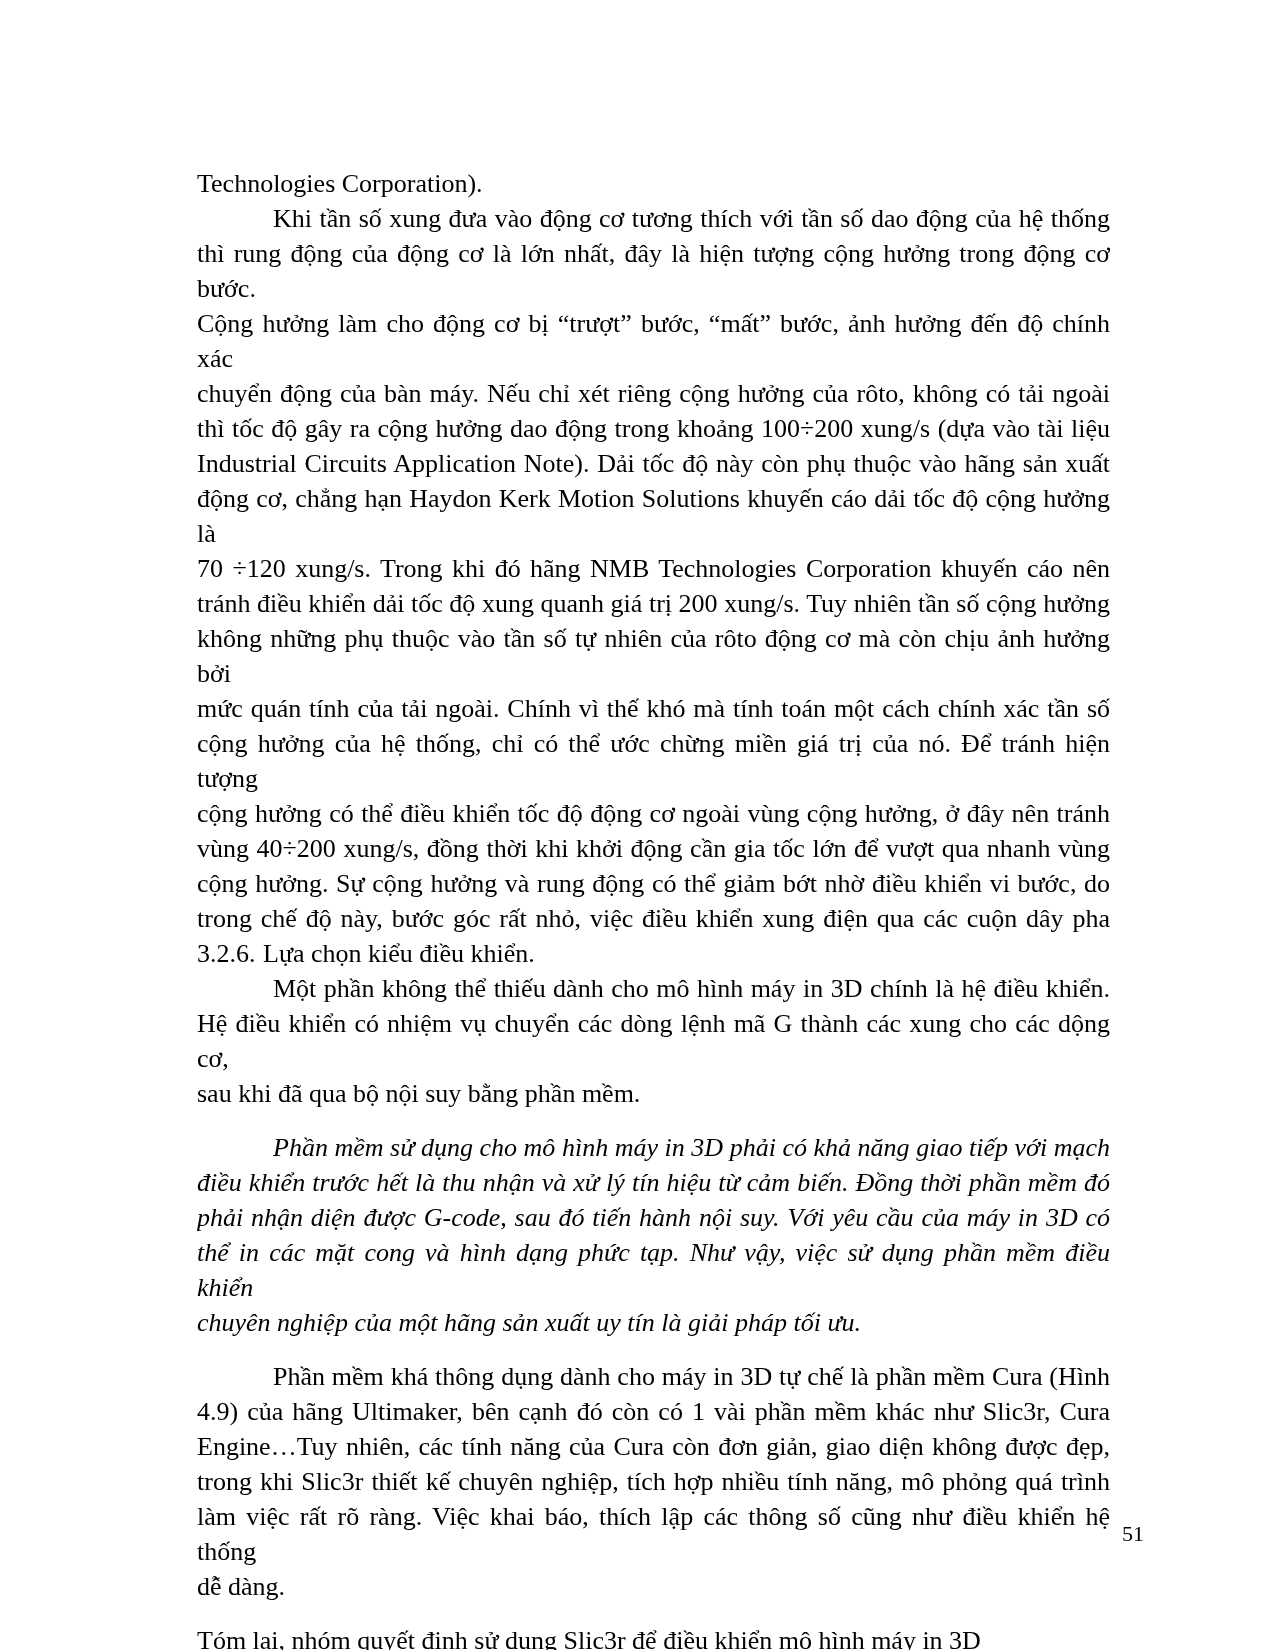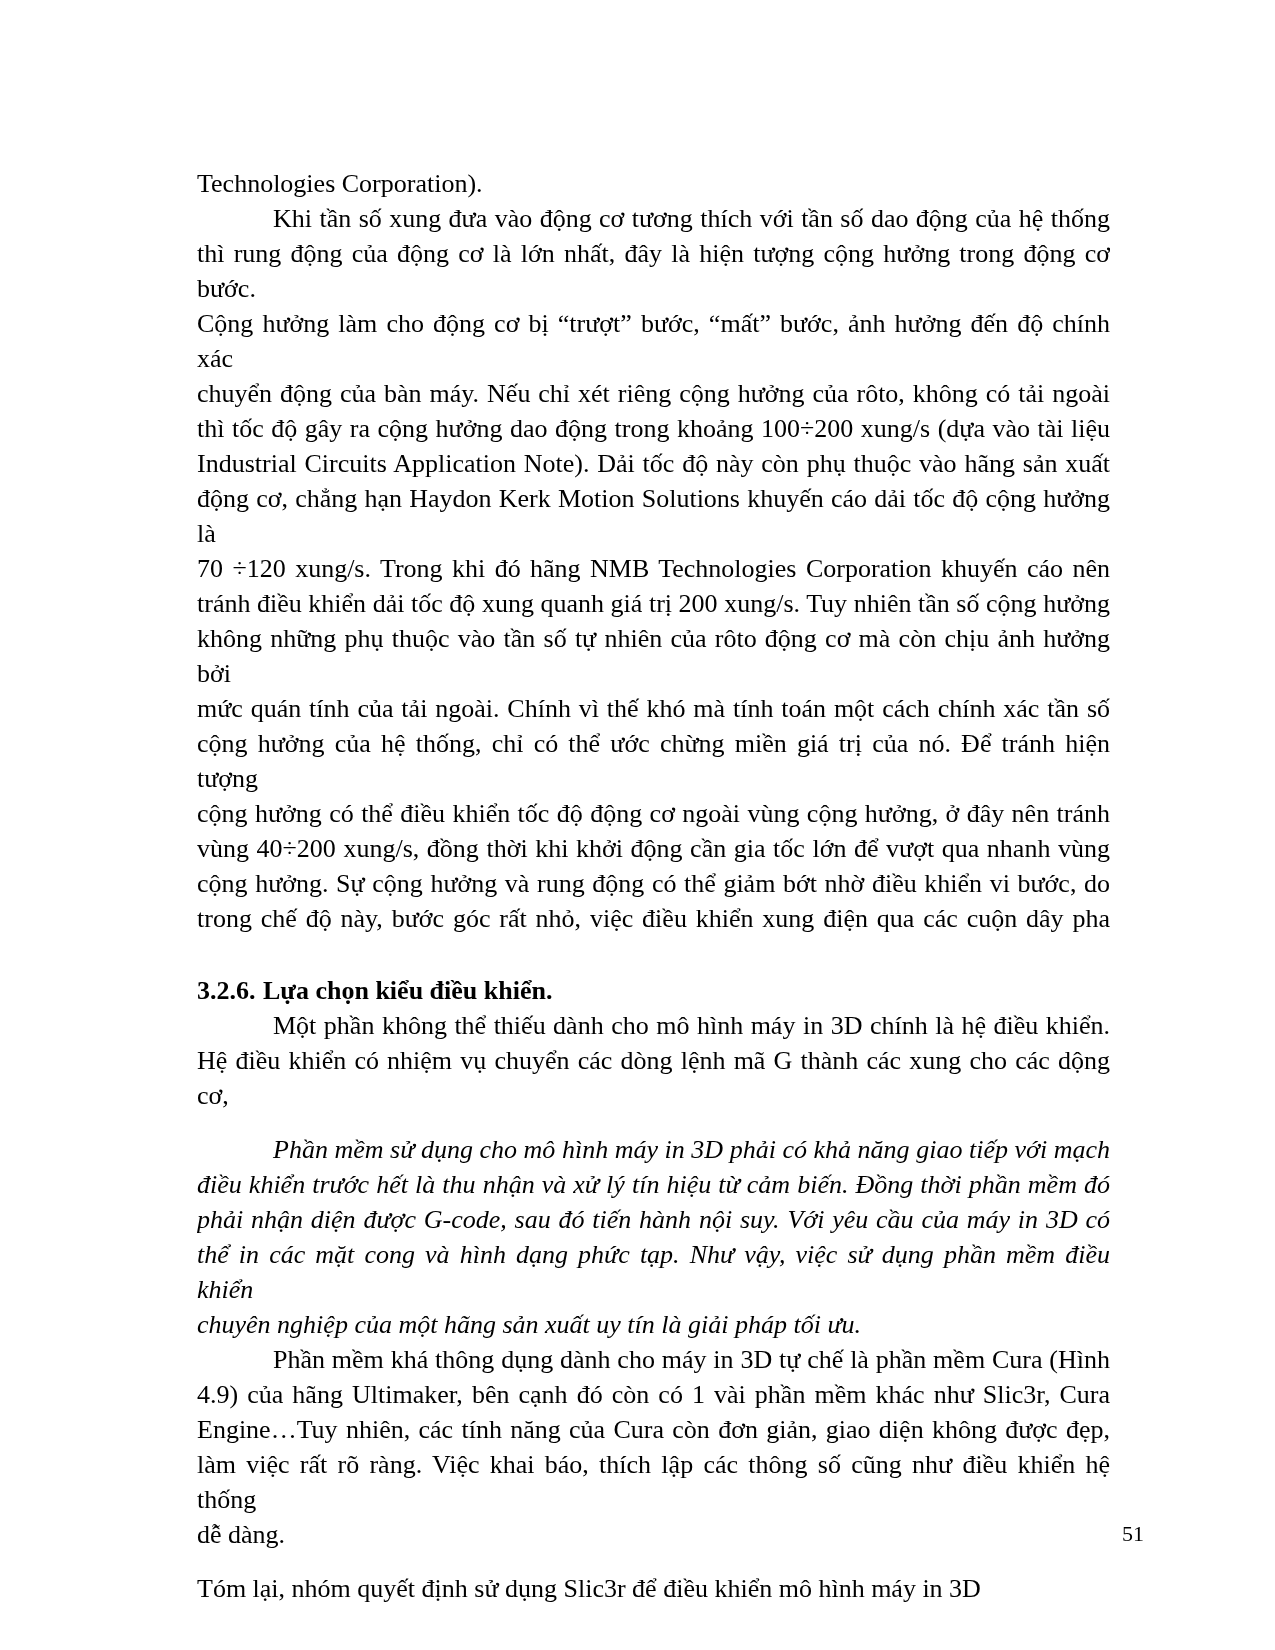--- a/index.html
+++ b/index.html
@@ -30,22 +30,21 @@
     white-space: normal;
   }
   .line.just {
     text-align: justify;
     text-align-last: justify;
   }
   .line.ind {
     text-indent: 76px;
   }
   .heading {
-    font-weight: bold;
-    margin-top: 37px;
+    font-weight: normal;
   }
   .h-num {
     display: inline-block;
     width: 66px;
   }
   .page-number {
     position: absolute;
     left: 1122px;
     top: 1516px;
     font-size: 22px;
@@ -75,32 +74,34 @@
       <div class="line just">cộng hưởng của hệ thống, chỉ có thể ước chừng miền giá trị của nó. Để tránh hiện tượng</div>
       <div class="line just">cộng hưởng có thể điều khiển tốc độ động cơ ngoài vùng cộng hưởng, ở đây nên tránh</div>
       <div class="line just">vùng 40÷200 xung/s, đồng thời khi khởi động cần gia tốc lớn để vượt qua nhanh vùng</div>
       <div class="line just">cộng hưởng. Sự cộng hưởng và rung động có thể giảm bớt nhờ điều khiển vi bước, do</div>
       <div class="line just">trong chế độ này, bước góc rất nhỏ, việc điều khiển xung điện qua các cuộn dây pha</div>
     </div>
     <div class="block heading"><span class="h-num">3.2.6.</span><span>Lựa chọn kiểu điều khiển.</span></div>
     <div class="block body">
       <div class="line just ind">Một phần không thể thiếu dành cho mô hình máy in 3D chính là hệ điều khiển.</div>
       <div class="line just">Hệ điều khiển có nhiệm vụ chuyển các dòng lệnh mã G thành các xung cho các dộng cơ,</div>
+      <div class="line">sau khi đã qua bộ nội suy bằng phần mềm.</div>
     </div>
     <div class="block body" style="margin-top: 19px; font-style: italic;">
       <div class="line just ind">Phần mềm sử dụng cho mô hình máy in 3D phải có khả năng giao tiếp với mạch</div>
       <div class="line just">điều khiển trước hết là thu nhận và xử lý tín hiệu từ cảm biến. Đồng thời phần mềm đó</div>
       <div class="line just">phải nhận diện được G-code, sau đó tiến hành nội suy. Với yêu cầu của máy in 3D có</div>
       <div class="line just">thể in các mặt cong và hình dạng phức tạp. Như vậy, việc sử dụng phần mềm điều khiển</div>
       <div class="line">chuyên nghiệp của một hãng sản xuất uy tín là giải pháp tối ưu.</div>
     </div>
-    <div class="block body" style="">
+    <div class="block body" style="margin-top: 19px;">
       <div class="line just ind">Phần mềm khá thông dụng dành cho máy in 3D tự chế là phần mềm Cura (Hình</div>
       <div class="line just">4.9) của hãng Ultimaker, bên cạnh đó còn có 1 vài phần mềm khác như Slic3r, Cura</div>
       <div class="line just">Engine…Tuy nhiên, các tính năng của Cura còn đơn giản, giao diện không được đẹp,</div>
+      <div class="line just">trong khi Slic3r thiết kế chuyên nghiệp, tích hợp nhiều tính năng, mô phỏng quá trình</div>
       <div class="line just">làm việc rất rõ ràng. Việc khai báo, thích lập các thông số cũng như điều khiển hệ thống</div>
       <div class="line">dễ dàng.</div>
     </div>
     <div class="block body" style="margin-top: 19px;">
       <div class="line">Tóm lại, nhóm quyết định sử dụng Slic3r để điều khiển mô hình máy in 3D</div>
     </div>
   </div>
 
 <div class="page-number">51</div>
 

